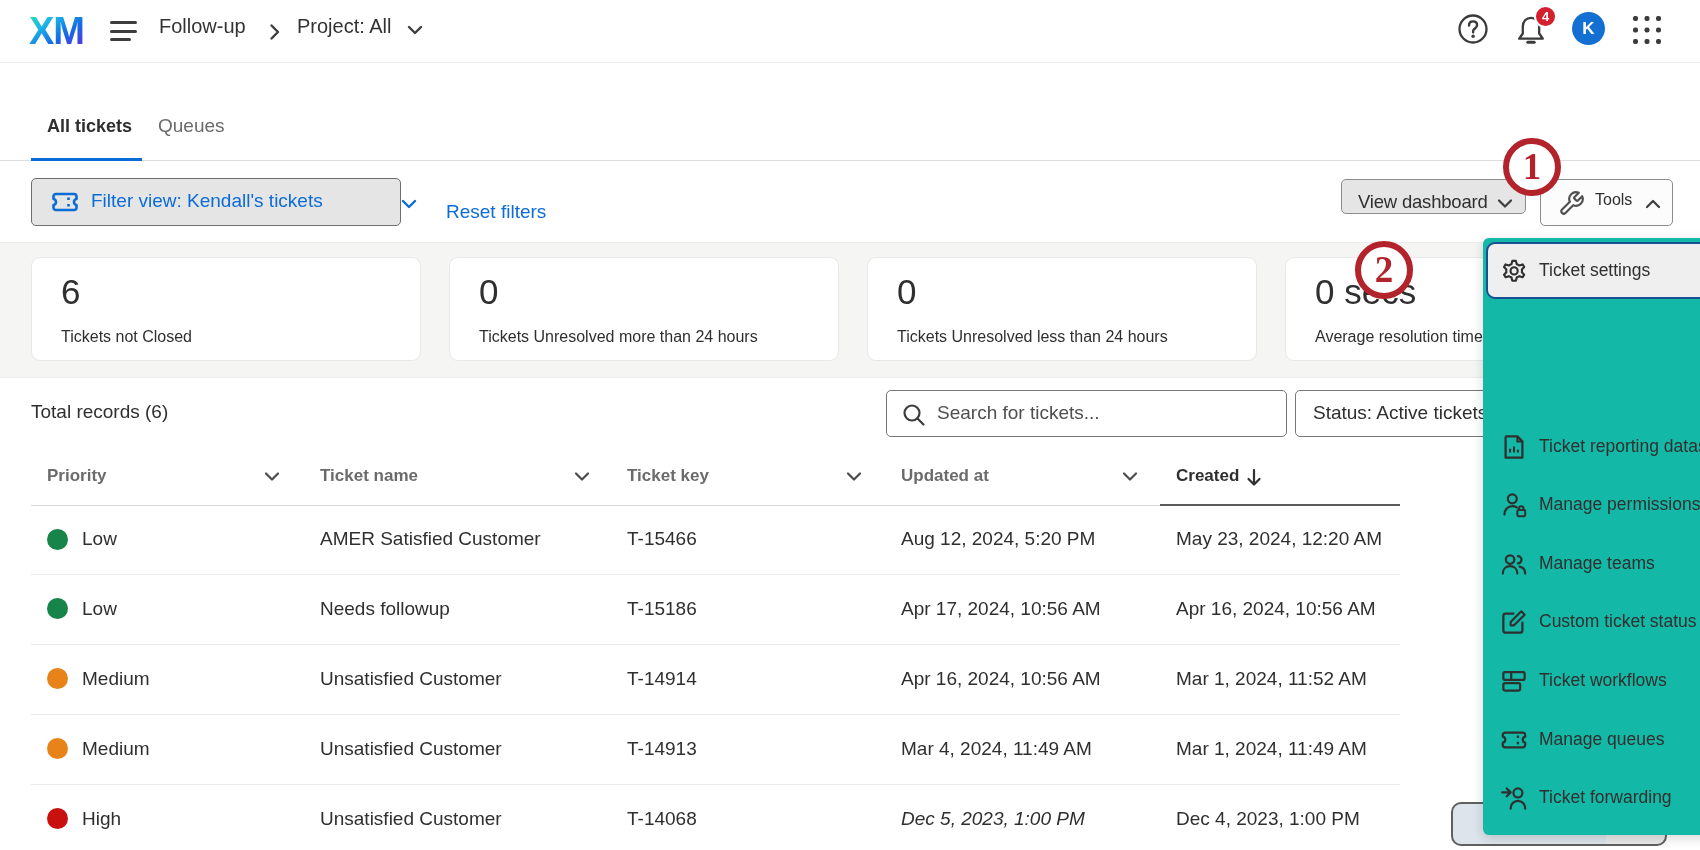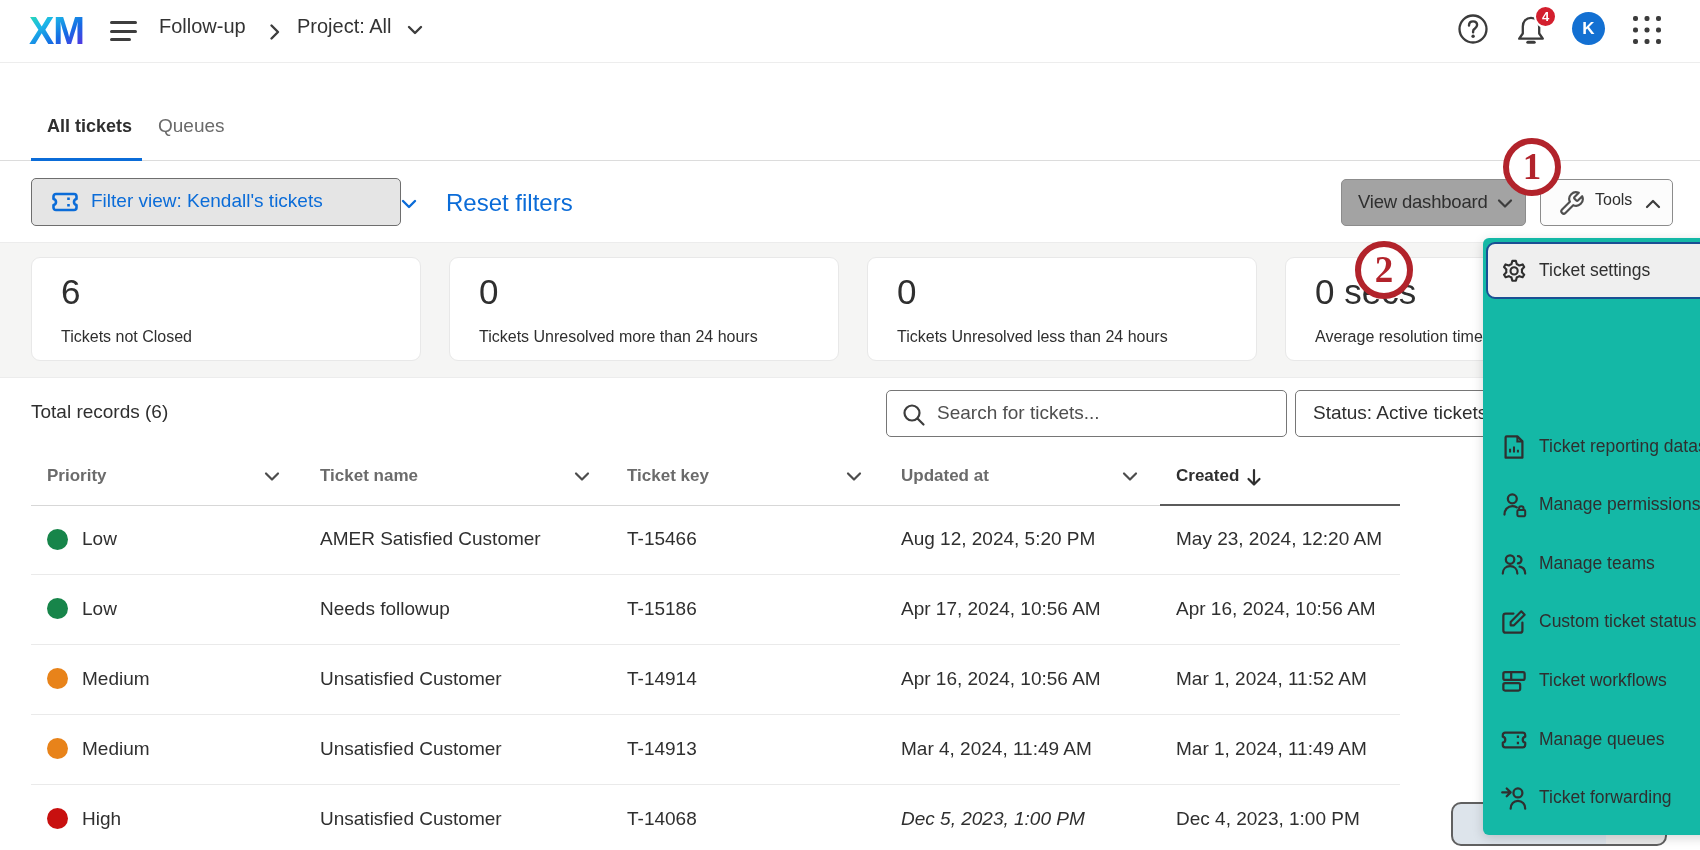--- a/index.html
+++ b/index.html
@@ -17,22 +17,22 @@
 
 
 #tab1 { position:absolute; left:47px; top:116px; font-size:18px; font-weight:bold; color:#2f2f2f; }
 #tab2 { position:absolute; left:158px; top:115px; font-size:19px; color:#6a6a6a; }
 #tabline { position:absolute; left:0; top:160px; width:1700px; height:1px; background:#dcdcdc; }
 #tabsel { position:absolute; left:31px; top:158px; width:111px; height:3px; background:#0b6cd8; }
 
 
 #filterbtn { position:absolute; left:31px; top:178px; width:370px; height:48px; border:1.5px solid #6e6e6e; border-radius:5px; background:#e5e5e5; }
 #filterbtn .txt { position:absolute; left:59px; top:11px; font-size:19px; color:#0b6cd8; }
-#resetlnk { position:absolute; left:446px; top:189px; font-size:24px; color:#0b6cd8; }
-#viewdash { position:absolute; left:1341px; top:179px; width:185px; height:47px; border:1px solid #8c8c8c; border-radius:5px; background:#a3a3a3; }
+#resetlnk { position:absolute; left:446px; top:201px; font-size:19px; color:#0b6cd8; }
+#viewdash { position:absolute; left:1341px; top:179px; width:185px; height:35px; border:1px solid #8c8c8c; border-radius:5px; background:#e5e5e5; }
 #viewdash .txt { position:absolute; left:16px; top:11px; font-size:18.5px; letter-spacing:-0.2px; color:#2f2f2f; }
 #toolsbtn { position:absolute; left:1540px; top:179px; width:133px; height:47px; border:1px solid #8c8c8c; border-radius:5px; background:#fcfcfc; }
 #toolsbtn .txt { position:absolute; left:54px; top:11px; font-size:16px; color:#2f2f2f; }
 
 
 #band { position:absolute; left:0; top:242px; width:1700px; height:136px; background:#f5f5f4; border-top:1px solid #ececec; border-bottom:1px solid #ececec; }
 .card { position:absolute; top:257px; width:390px; height:104px; background:#fff; border:1px solid #e8e8e8; border-radius:9px; }
 .card .num { position:absolute; left:29px; top:14px; font-size:35px; color:#2f2f2f; }
 .card .lbl { position:absolute; left:29px; top:70px; font-size:16px; color:#2f2f2f; white-space:nowrap; }
 

